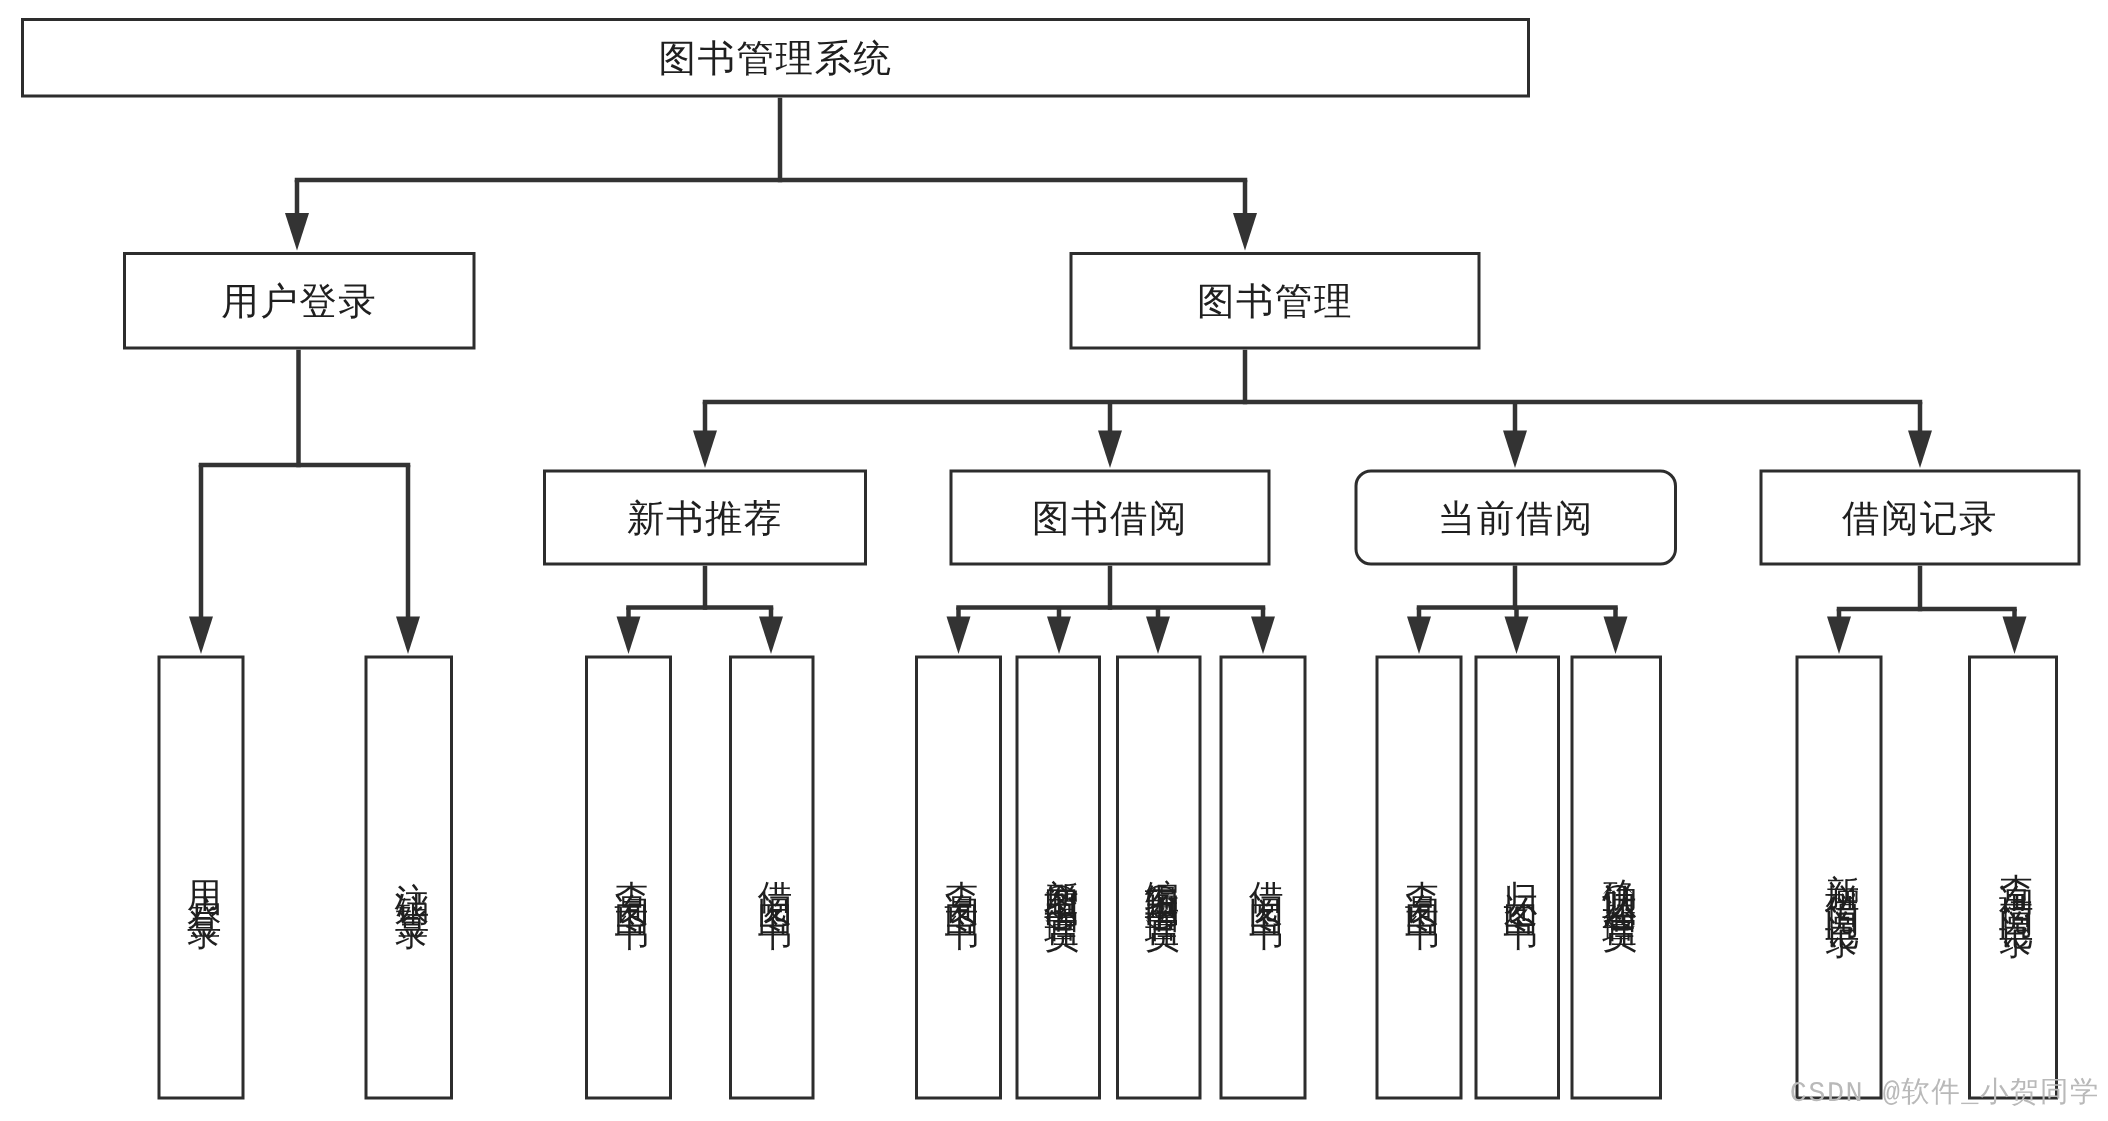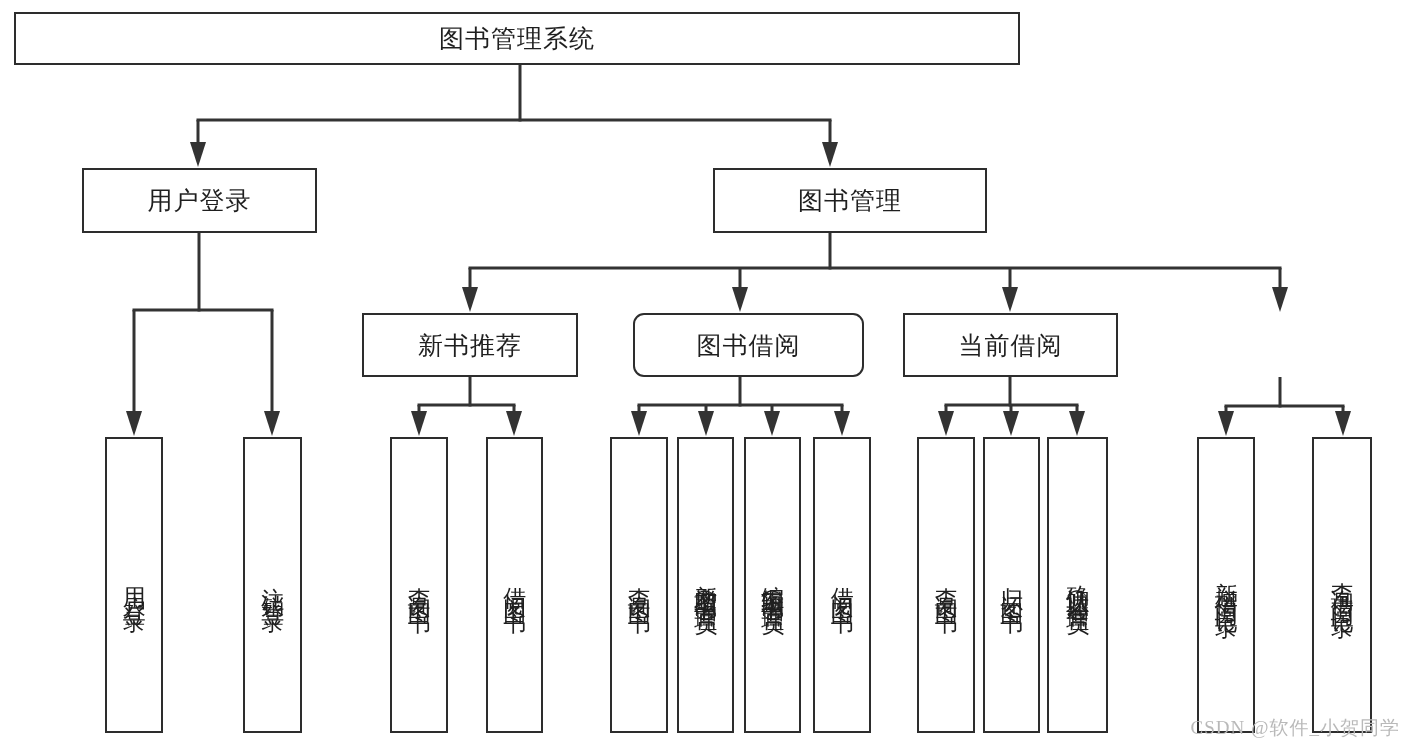--- a/index.html
+++ b/index.html
@@ -9,21 +9,21 @@
     --background: #ffffff;
     --watermark: #b9b9b9;
   }
   * { box-sizing: border-box; }
   html, body { margin: 0; padding: 0; background: #fff; }
   .canvas {
     position: relative;
     width: 1405px;
     height: 747px;
     background: var(--background);
-    font-family: Liberation Serif, serif;
+    font-family: Liberation Mono, monospace;
     color: var(--text);
     overflow: hidden;
   }
   svg.lines { position: absolute; left: 0; top: 0; width: 1405px; height: 747px; }
   .cl { stroke: var(--line); stroke-width: 3; fill: none; }
   .ah { fill: var(--line); stroke: none; }
   .box {
     position: absolute;
     border: 2.5px solid var(--border);
     background: #ffffff;
@@ -149,25 +149,28 @@
   <div class="box" style="left:82px; top:168px; width:235px; height:65px;">
     <span>用户登录</span>
   </div>
   <div class="box" style="left:713px; top:168px; width:274px; height:65px;">
     <span>图书管理</span>
   </div>
 
   <div class="box" style="left:362px; top:313px; width:216px; height:64px;justify-content:center;">
     <span>新书推荐</span>
   </div>
-  <div class="box" style="left:633px; top:313px; width:231px; height:64px;border-radius:11px;">
+  <div class="box" style="left:633px; top:313px; width:214px; height:64px;">
     <span>图书借阅</span>
   </div>
-  <div class="box" style="left:903px; top:313px; width:215px; height:64px;">
+  <div class="box" style="left:903px; top:313px; width:215px; height:64px;border-radius:11px;">
     <span>当前借阅</span>
+  </div>
+  <div class="box" style="left:1173px; top:313px; width:214px; height:64px;">
+    <span>借阅记录</span>
   </div>
 
   <div class="vbox" style="left:105px; top:437px; width:58px; height:296px;">
     <span class="vtext">用户登录</span>
   </div>
   <div class="vbox" style="left:243px; top:437px; width:59px; height:296px;">
     <span class="vtext">注销登录</span>
   </div>
 
   <div class="vbox" style="left:390px; top:437px; width:58px; height:296px;">

